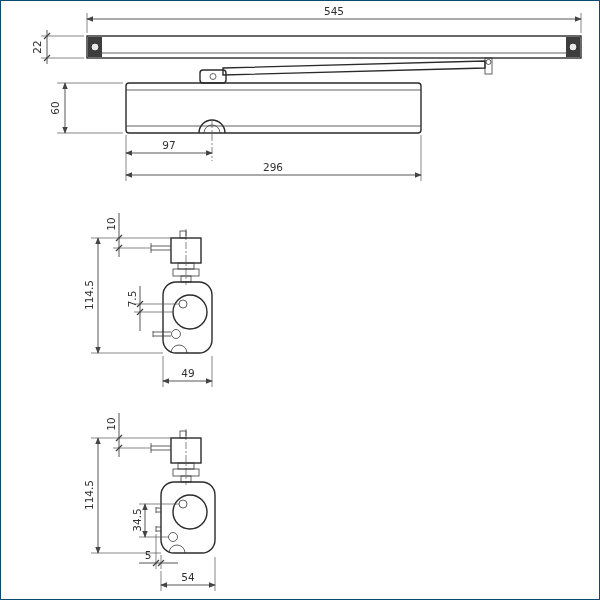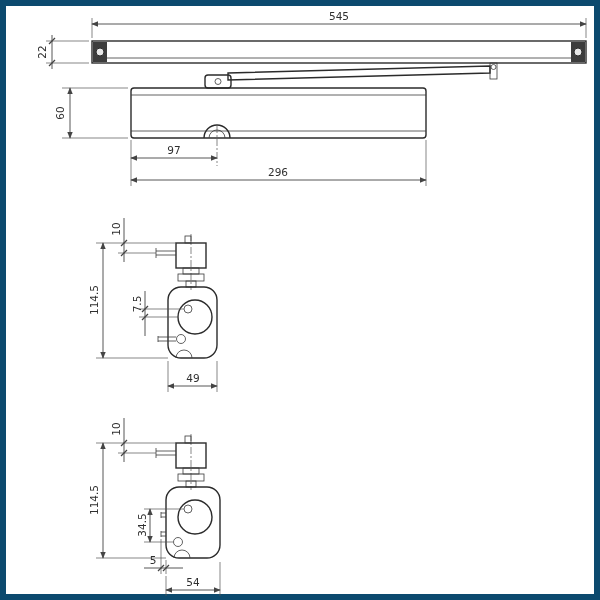--- a/index.html
+++ b/index.html
@@ -1,18 +1,18 @@
 <!DOCTYPE html>
 <html><head>
 <meta charset="utf-8">
 <style>
   html,body{margin:0;padding:0;background:#fff;}
   .page{
     width:600px;height:600px;position:relative;background:#ffffff;
-    border:6px solid #0c4a6e;box-sizing:border-box;
+    border:1px solid #0c4a6e;box-sizing:border-box;
     font-family:"DejaVu Sans", sans-serif;
   }
   svg{display:block;}
   svg text{
     font-family:"DejaVu Sans", sans-serif;
     font-size:10.5px;
     fill:#2f2f2f;
     stroke:none;
   }
   .obj{stroke:#2b2b2b;stroke-width:1.4;fill:none;}

